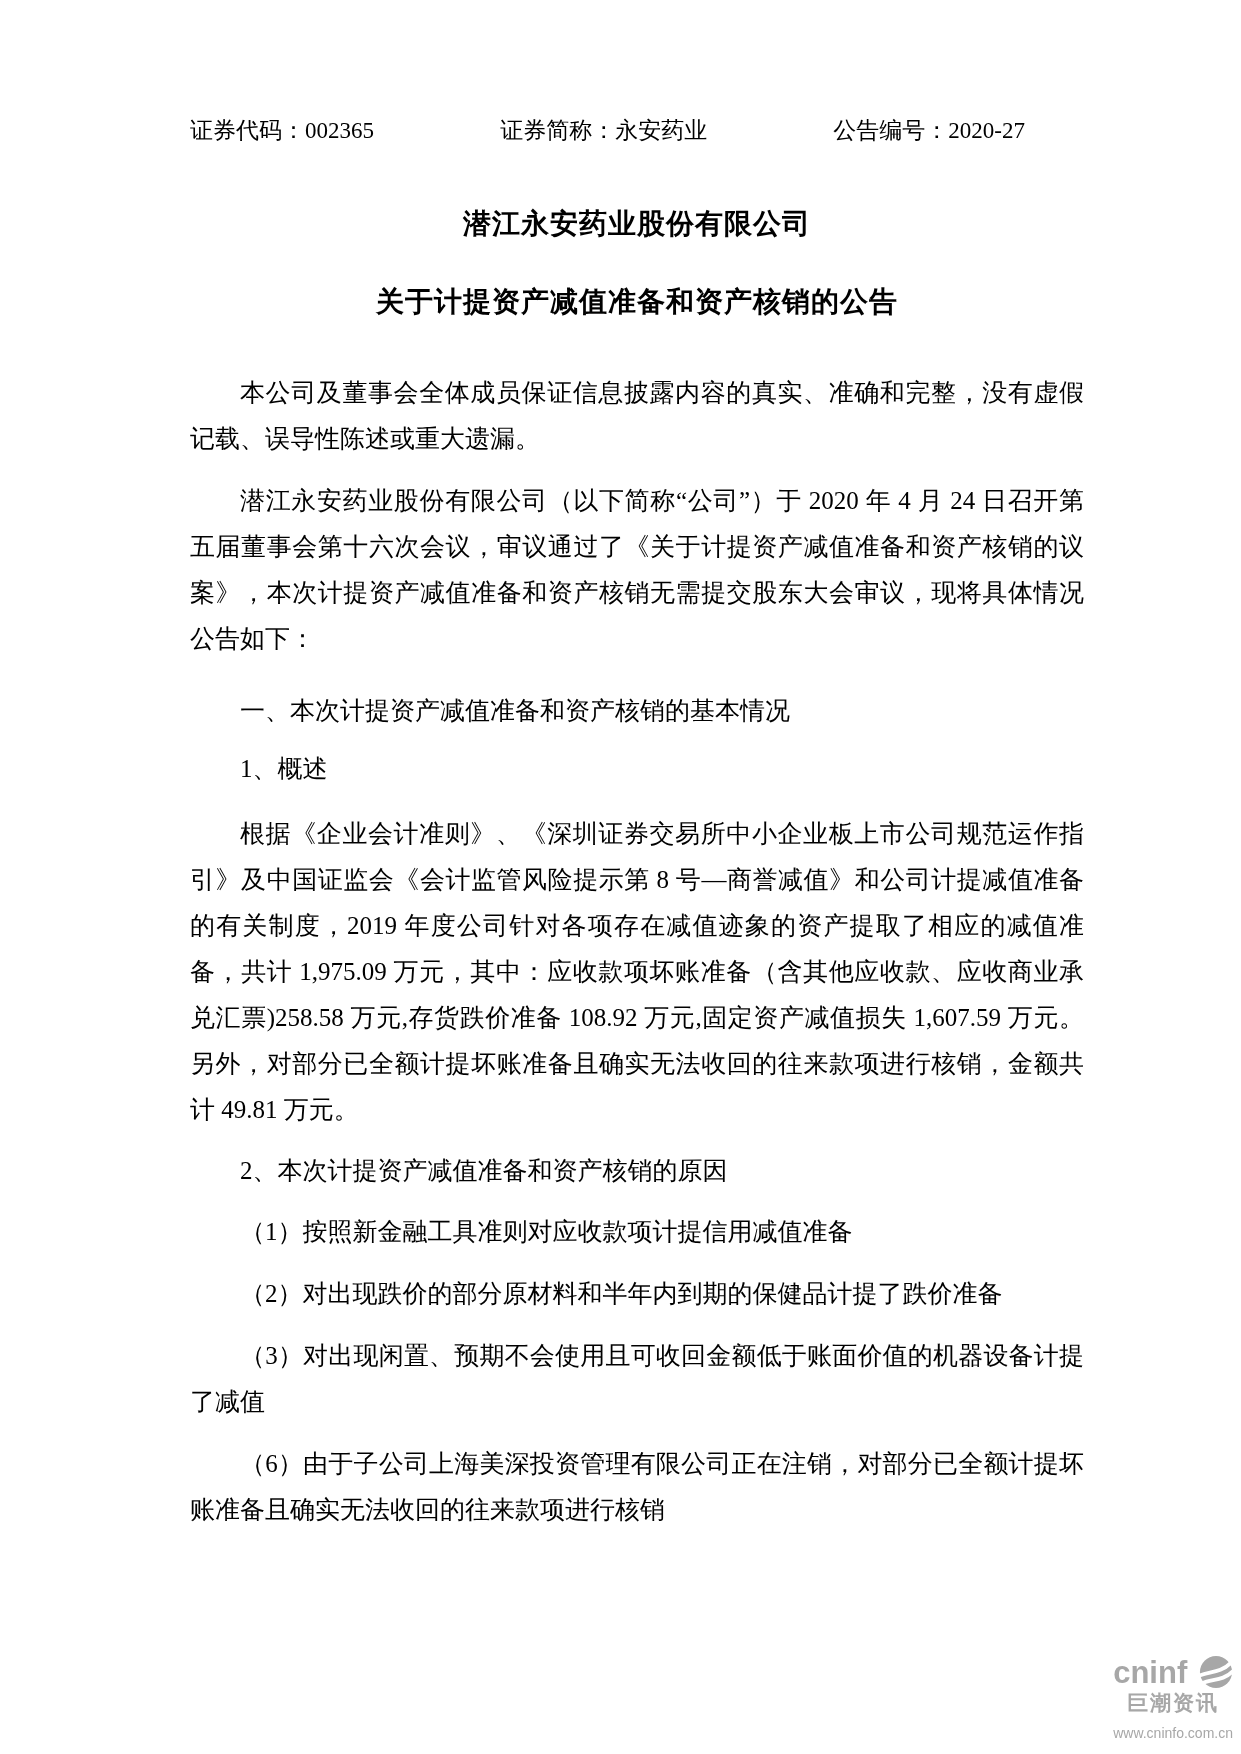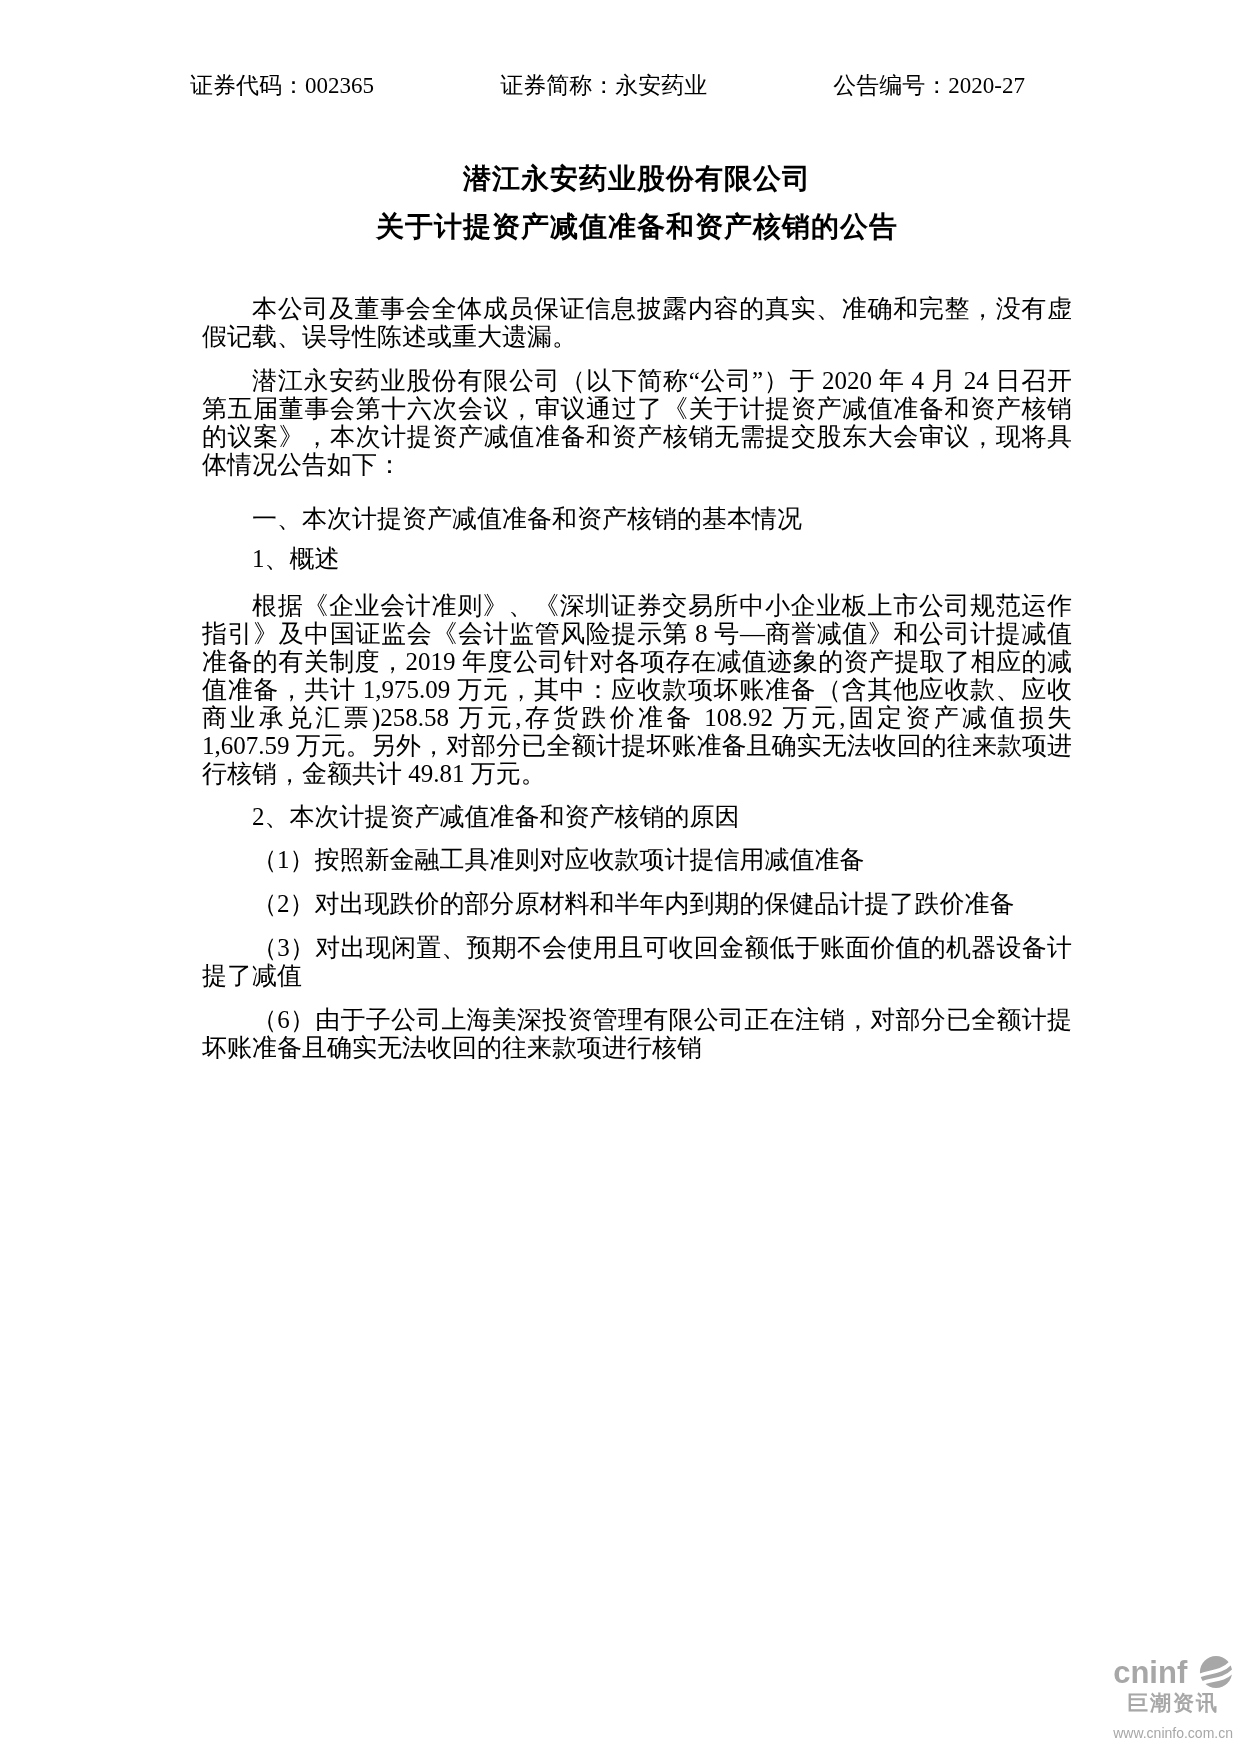--- a/index.html
+++ b/index.html
@@ -12,40 +12,40 @@
     color: #000000;
     font-family: "Liberation Serif", "DejaVu Serif", serif;
     overflow: hidden;
   }
   .content {
     padding: 0 157px 0 190px; 
   }
   .header-row {
     display: flex;
     justify-content: space-between;
-    margin-top: 71px;
+    margin-top: 116px;
     margin-right: 59px;
     font-size: 23px;
     line-height: 30px;
     white-space: nowrap;
   }
   .doc-title {
     font-family: "Liberation Sans", "DejaVu Sans", sans-serif;
     font-weight: bold;
     font-size: 28px;
     line-height: 44px;
     text-align: center;
     letter-spacing: 1px;
   }
   .doc-title.line1 { margin-top: 56px; }
-  .doc-title.line2 { margin-top: 4px; text-align: center; }
+  .doc-title.line2 { margin-top: 34px; text-align: center; }
   .para {
-    margin: 12px;
+    margin: 0;
     font-size: 25px;
-    line-height: 28px;
+    line-height: 46px;
     text-align: justify;
     text-indent: 50px;
   }
   .mt-p1   { margin-top: 46px; }
   .mt-p2   { margin-top: 16px; }
   .mt-sec  { margin-top: 26px; }
   .mt-sub  { margin-top: 12px; }
   .mt-ovw  { margin-top: 19px; }
   .mt-r0   { margin-top: 15px; }
   .mt-r    { margin-top: 16px; }

